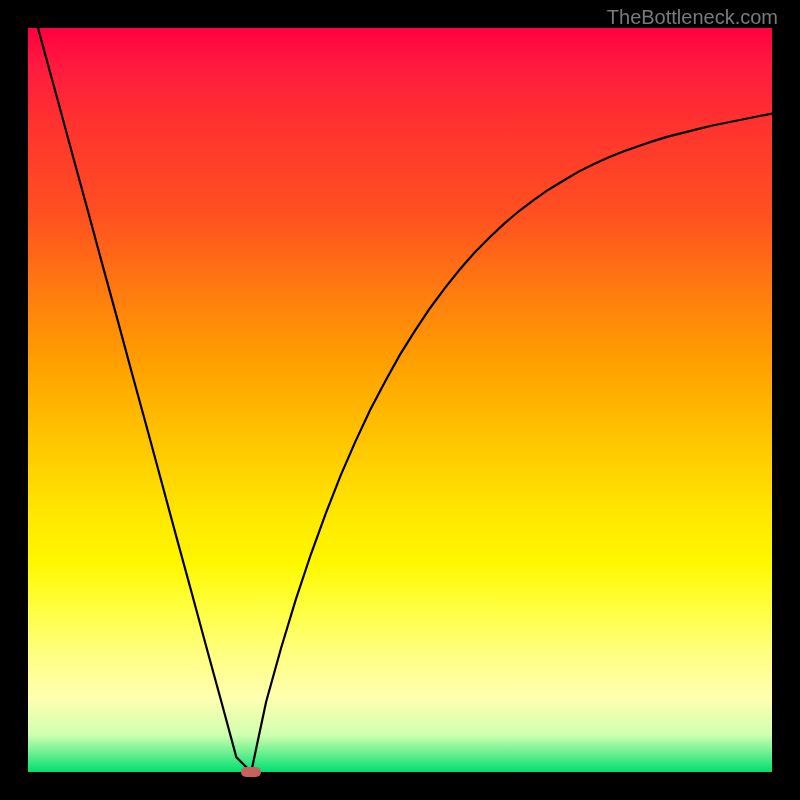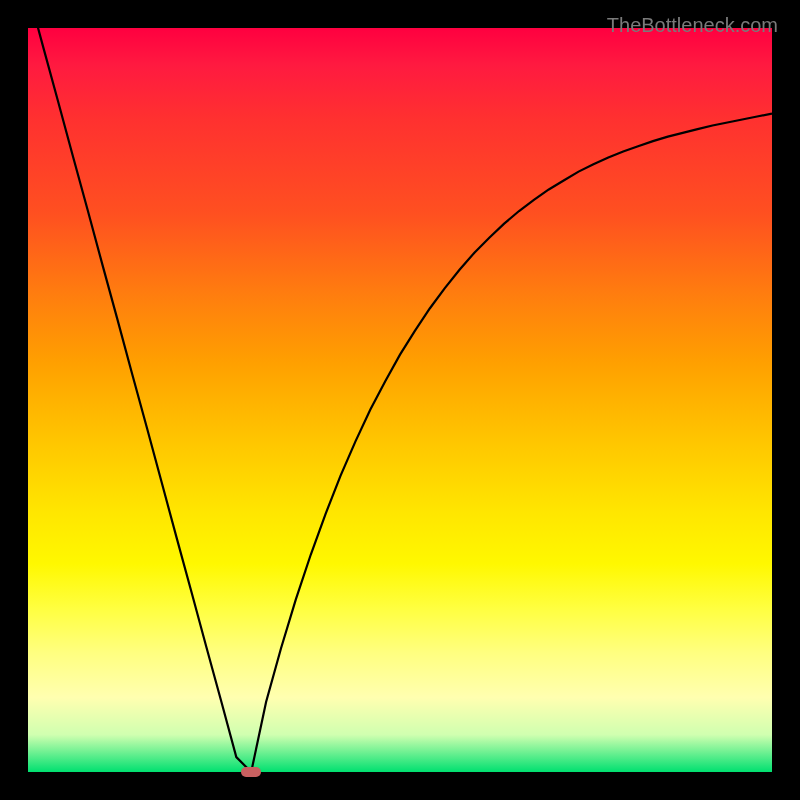--- a/index.html
+++ b/index.html
@@ -37,21 +37,21 @@
     position: absolute;
     width: 20px;
     height: 10px;
     border-radius: 5px;
     background: #c86060;
     transform: translate(-50%, -50%);
   }
   .watermark {
     position: absolute;
     right: 22px;
-    top: 14px;
+    top: 6px;
     font-family: Arial, Helvetica, sans-serif;
     font-size: 20px;
     color: #7a7a7a;
   }
 </style>
 </head>
 <body>
 
 <div class="container">
 

